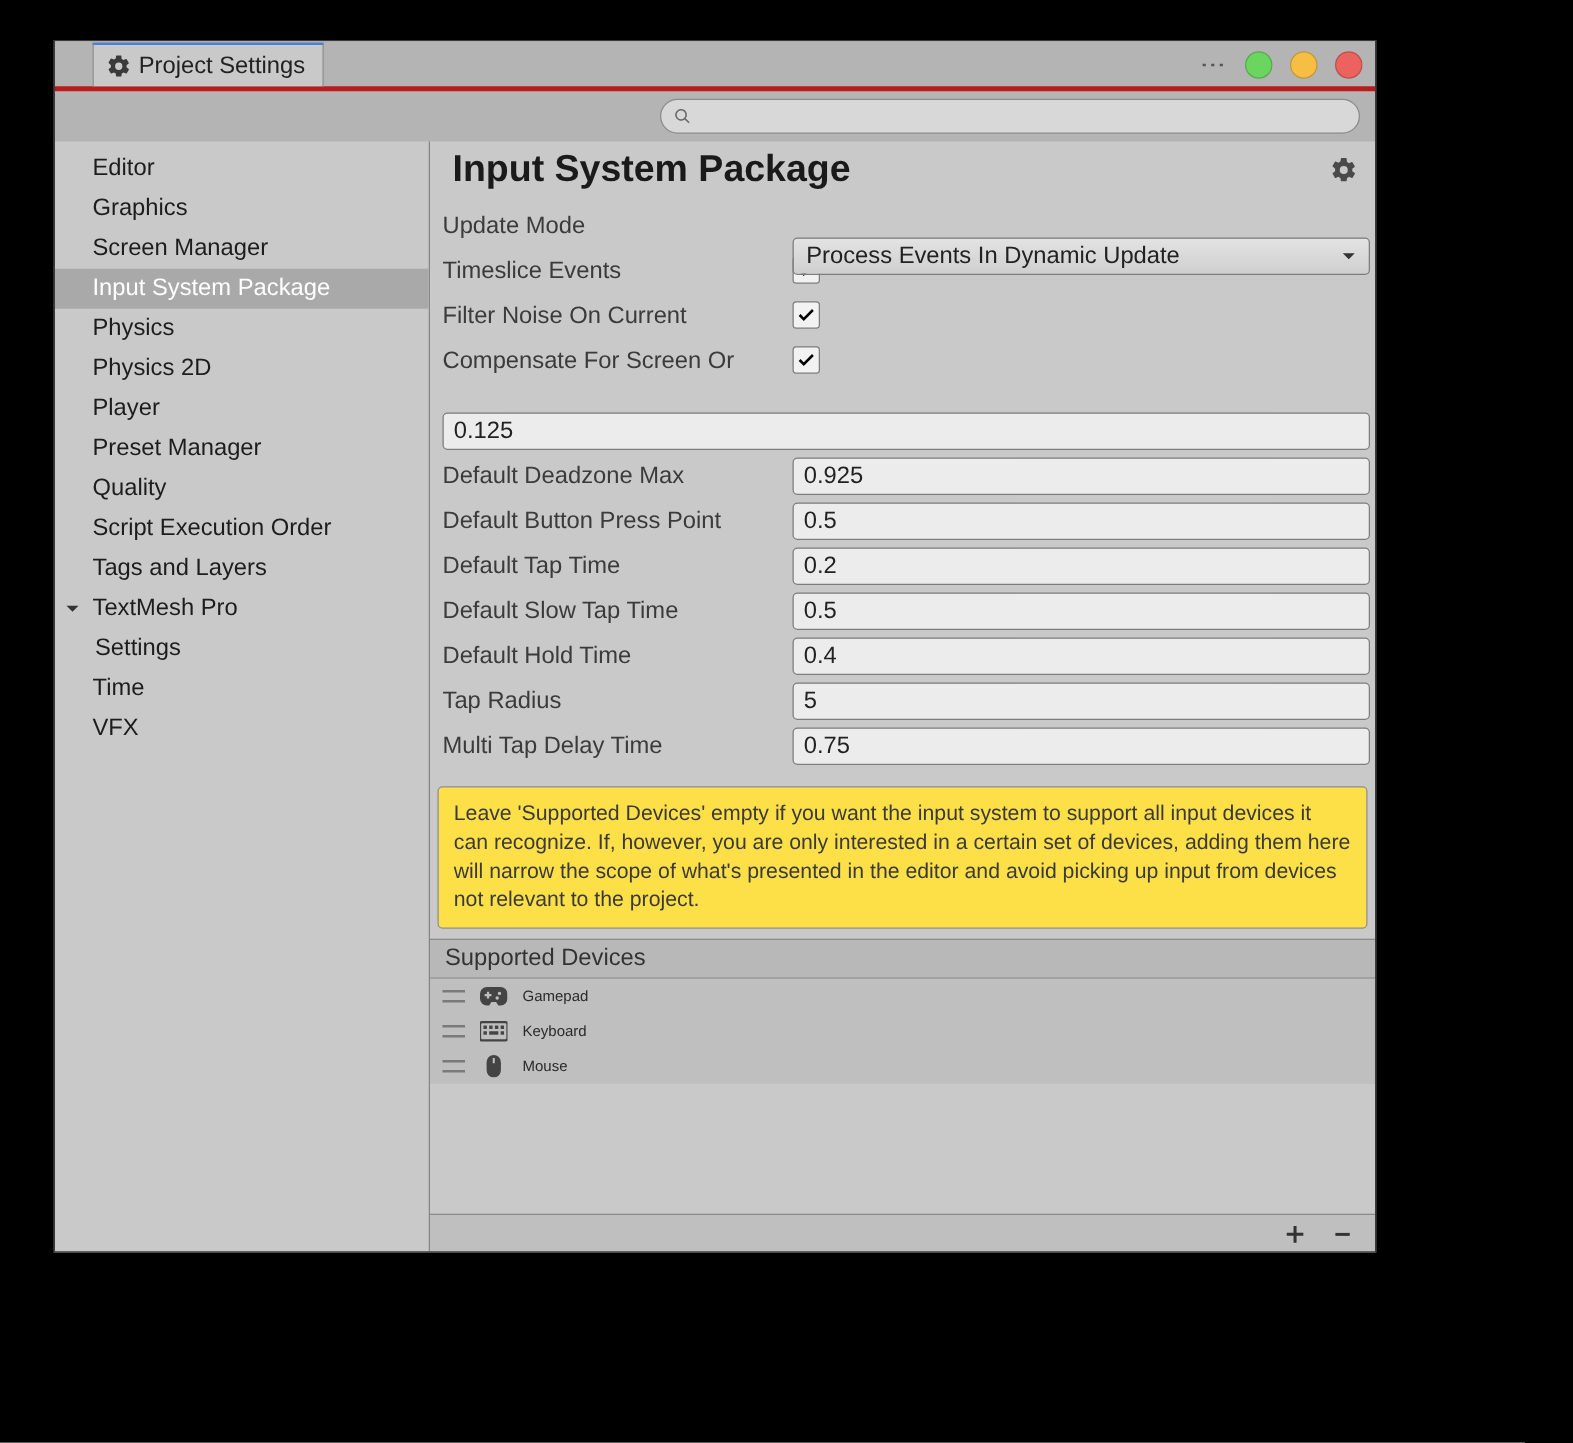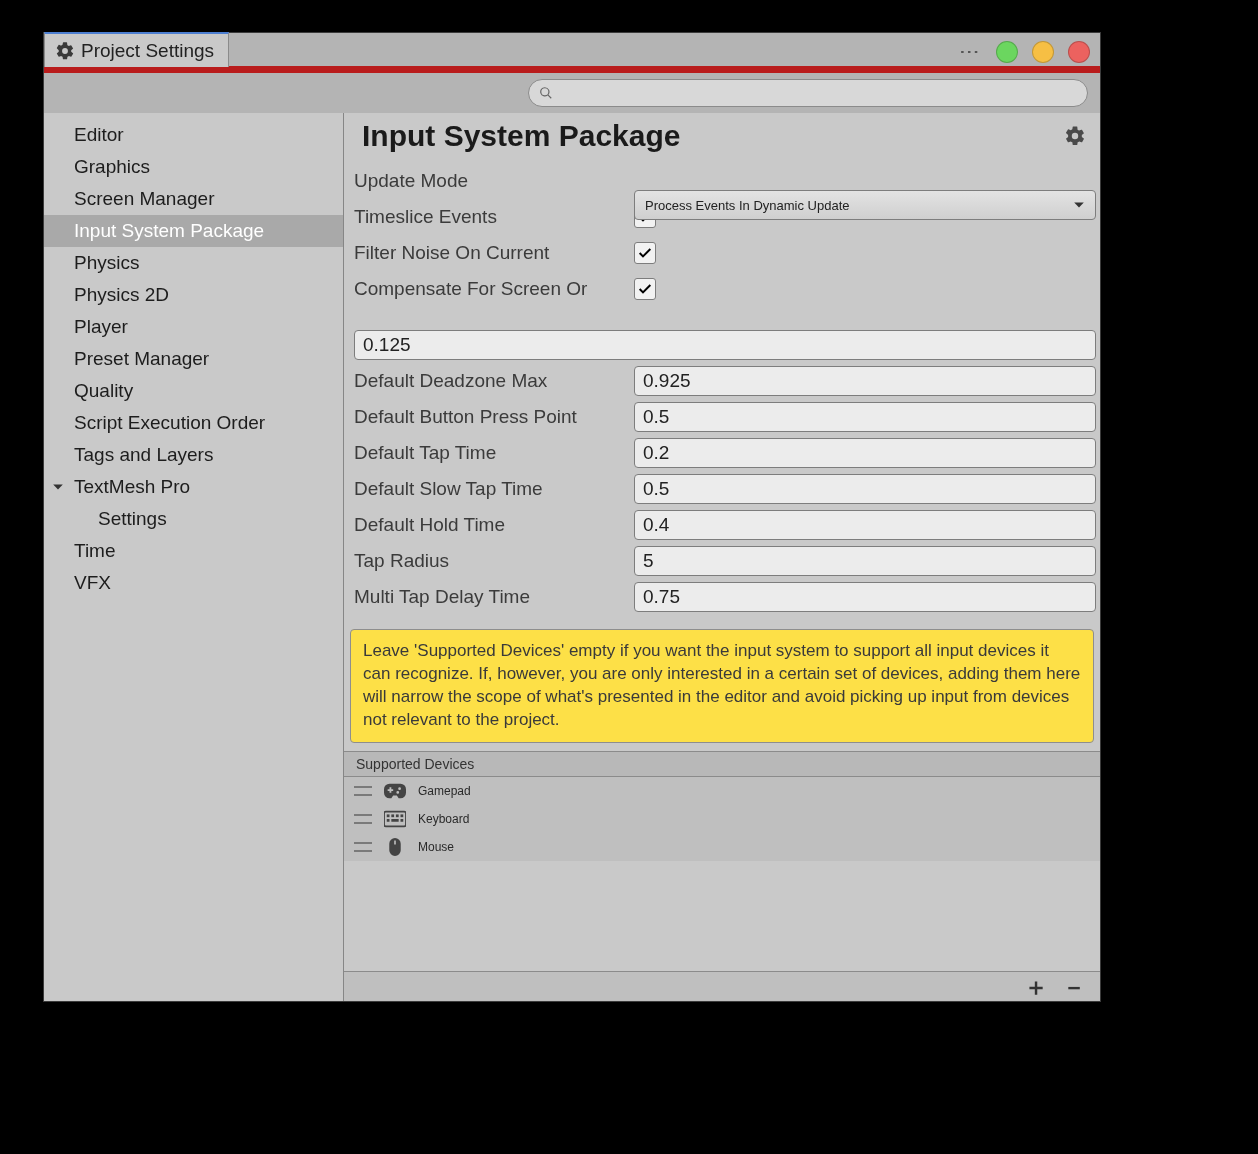--- a/index.html
+++ b/index.html
@@ -16,24 +16,25 @@
     width: 1058px; height: 970px;
     background: #b4b4b4;
     box-shadow: 0 8px 30px rgba(0,0,0,0.6);
     display: flex;
     flex-direction: column;
     border: 1px solid #3b3b3b;
   }
   .titlebar {
     height: 40px;
     background: #b4b4b4;
-    border-bottom: 7px solid #b91c1c;
+    border-bottom: 4px solid #b91c1c;
     display: flex;
-    align-items: flex-end;
+    align-items: flex-start;
     position: relative;
+    padding-left: 30px;
   }
   .tab {
     display: flex;
     align-items: center;
     gap: 6px;
     padding: 6px 14px 5px 10px;
     background: #c9c9c9;
     border: 1px solid #8b8b8b;
     border-bottom: none;
     border-top: 2px solid #4d7fd1;
@@ -108,21 +109,21 @@
   }
   .side-parent {
     display:flex;
     align-items:center;
     padding-left: 8px;
   }
   .side-parent .arrow {
     width:12px; height:12px; margin-right:10px;
     fill:#333;
   }
-  .side-child { padding-left: 54px; }
+  .side-child { padding-left: 32px; }
   .content {
     flex:1;
     background:#c9c9c9;
     display:flex;
     flex-direction:column;
     overflow:hidden;
   }
   .header {
     display:flex;
     align-items:center;
@@ -157,21 +158,21 @@
   }
   .row .control { flex:1; }
   .dropdown {
     background: linear-gradient(#e3e3e3,#cfcfcf);
     border:1px solid #7d7d7d;
     border-radius:4px;
     height:30px;
     display:flex;
     align-items:center;
     padding: 0 10px;
-    font-size:13px;
+    font-size:19px;
     color:#222;
     position:relative;
     margin-top:48px;
   }
   .dropdown .chev {
     position:absolute; right:10px; top:50%; transform:translateY(-50%);
     width:12px;height:12px; fill:#333;
   }
   .check {
     width:22px;height:22px;
@@ -200,21 +201,21 @@
     border-radius:4px;
     padding:10px 12px;
     font-size:17px;
     color:#3a3a3a;
     line-height:1.35;
   }
   .section-head {
     background:#b8b8b8;
     border-top:1px solid #8b8b8b;
     border-bottom:1px solid #8b8b8b;
-    font-size:14px;
+    font-size:19px;
     color:#333;
     padding:4px 12px;
     margin-top:8px;
   }
   .device-list {
     background:#bfbfbf;
   }
   .device-item {
     display:flex;
     align-items:center;

